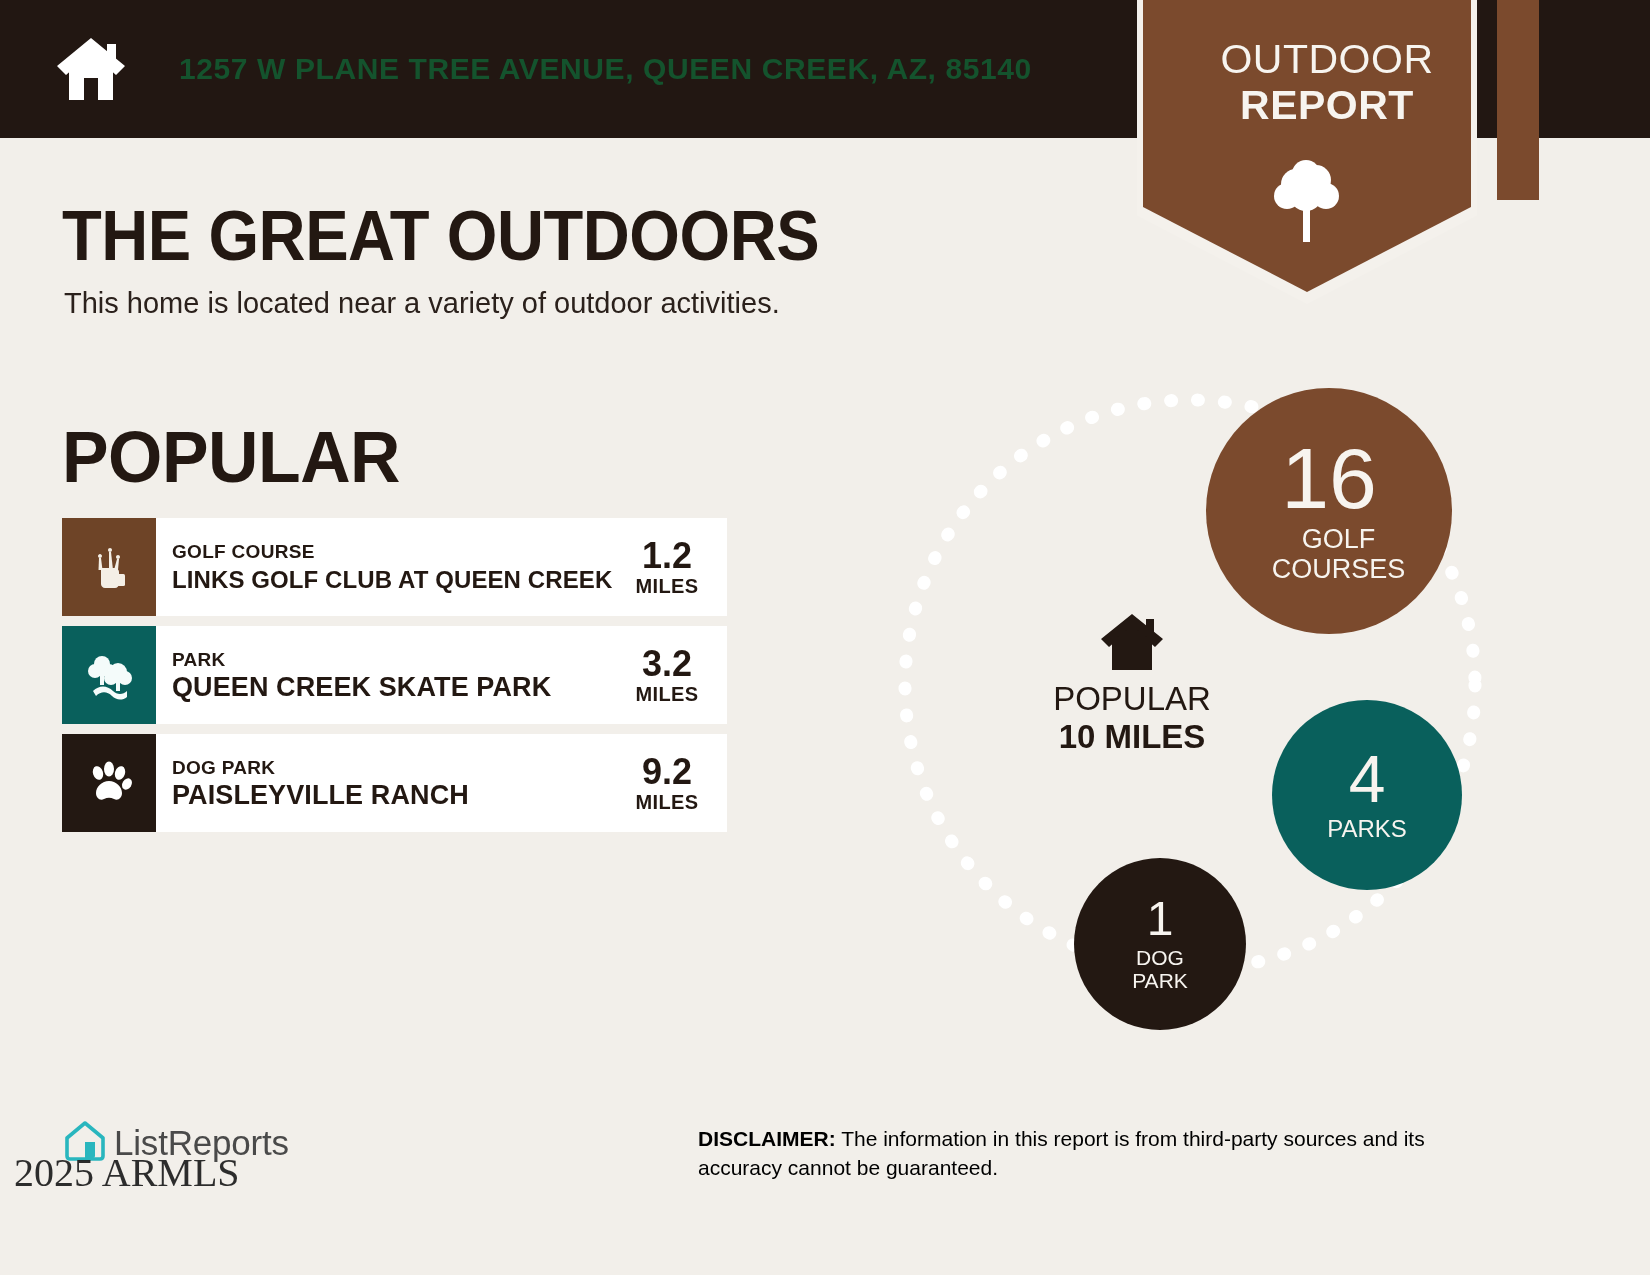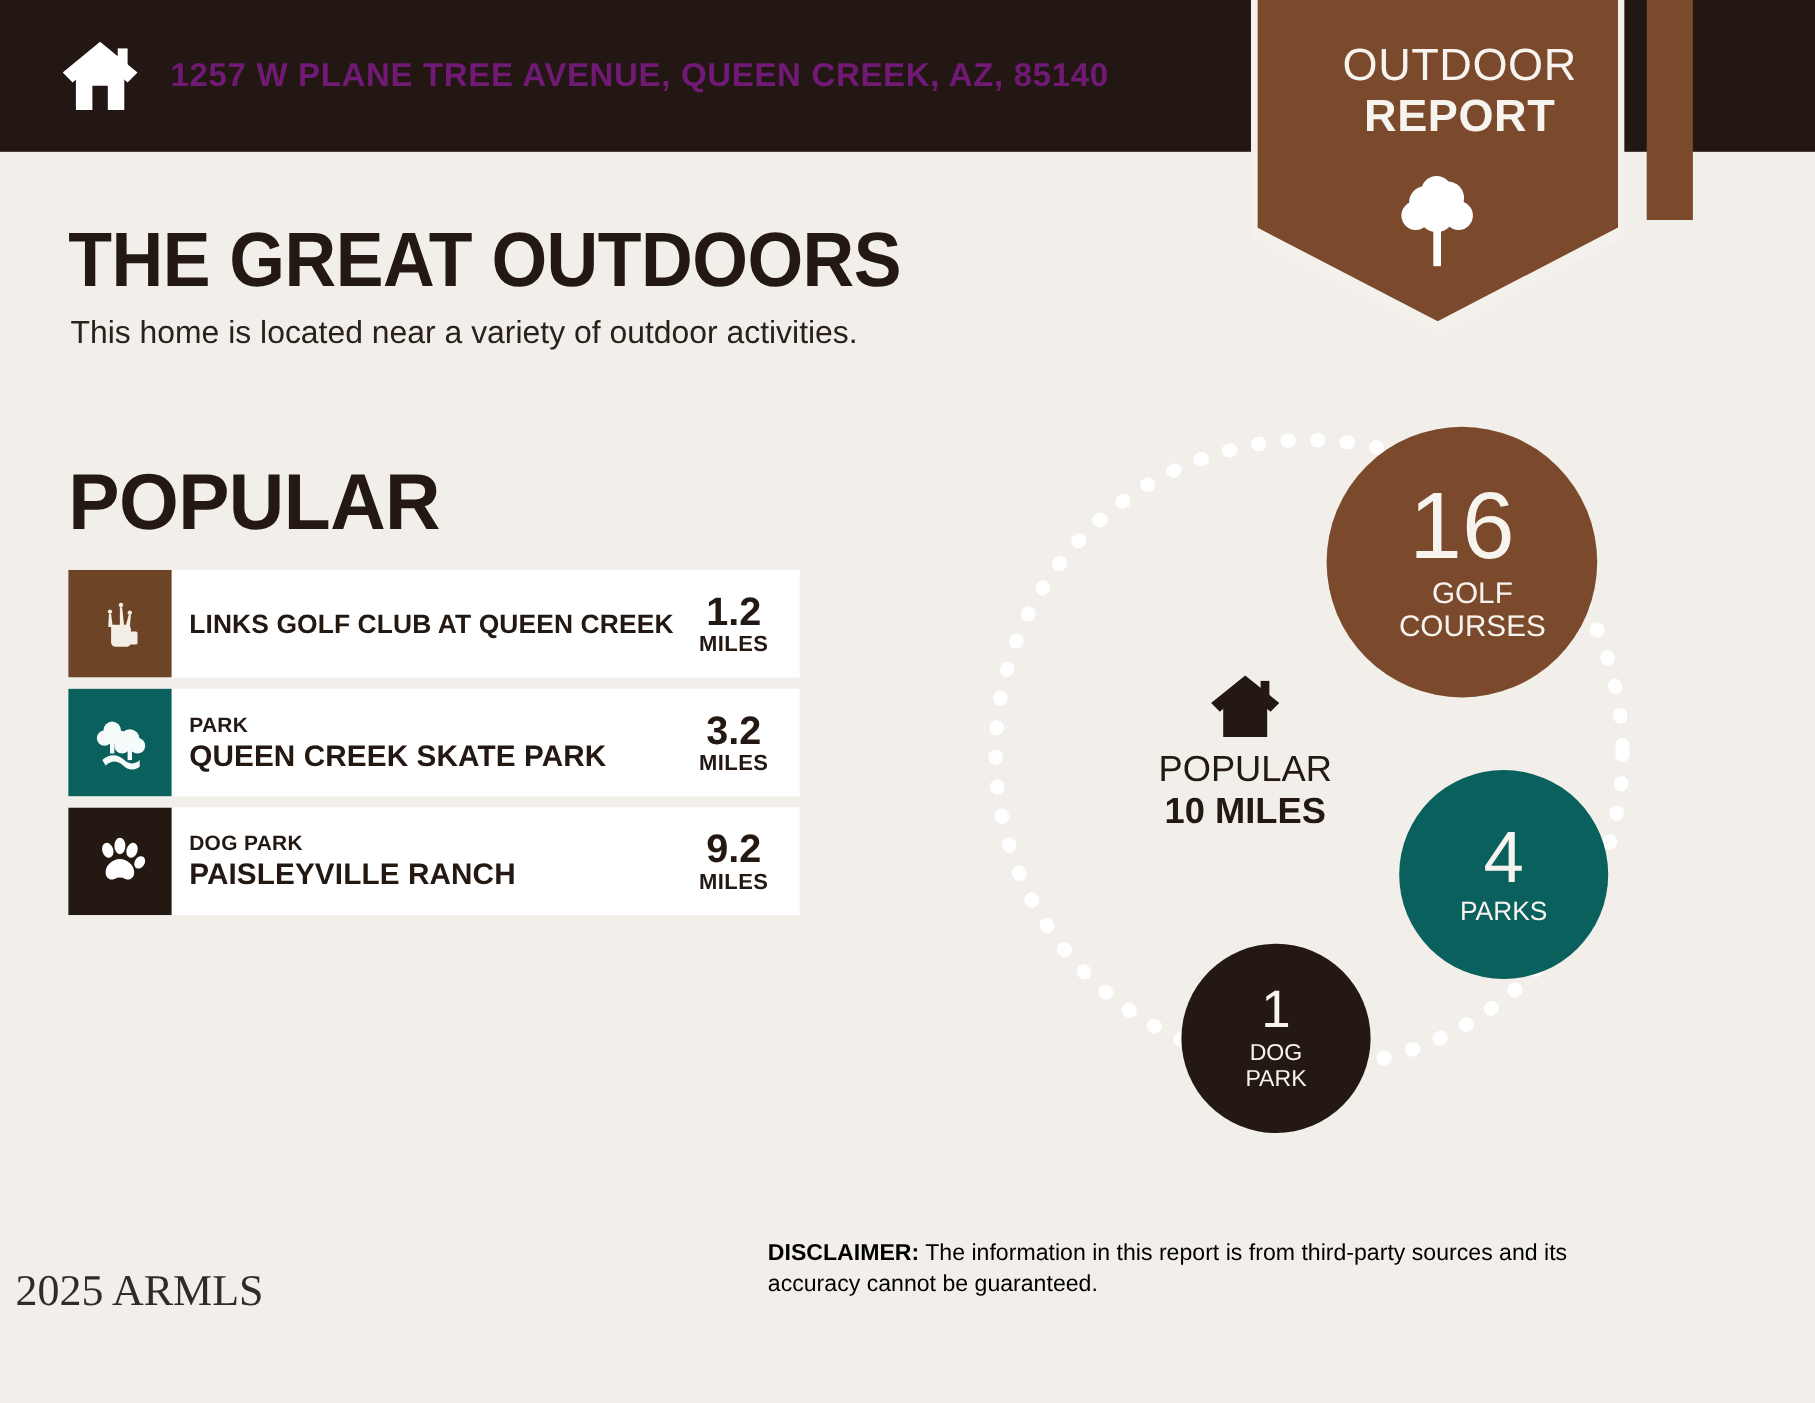--- a/index.html
+++ b/index.html
@@ -18,22 +18,23 @@
     position:absolute;left:0;top:0;width:1650px;height:138px;
     background:#221712;
   }
   .header-inner{
     position:absolute;left:55px;top:0;height:138px;
     display:flex;align-items:center;gap:28px;
   }
   .house-icon{width:72px;height:66px;display:block;}
   .header-address{
     font-size:30px;font-weight:700;letter-spacing:.6px;
-    color:#701a75;white-space:nowrap;
+    color:#14532d;white-space:nowrap;
     font-stretch:condensed;
+    margin-left:24px;
   }
 
   
   .brown-strip{
     position:absolute;left:1497px;top:0;width:42px;height:200px;
     background:#7B4A2D;
   }
   .badge-ring{
     position:absolute;left:1137px;top:-12px;width:340px;height:316px;
     -webkit-clip-path:polygon(0 0,100% 0,100% 72%,50% 100%,0 72%);
@@ -206,20 +207,21 @@
             <path d="M27 7c-1.1 0-2 .9-2 2 0 1.1.9 2 2 2s2-.9 2-2c0-1.1-.9-2-2-2z"></path>
             <path d="M26 11h2l2 18h-4z"></path>
             <path d="M35 14c-1.1 0-2 .9-2 2 0 1.1.9 2 2 2s2-.9 2-2c0-1.1-.9-2-2-2z"></path>
             <path d="M34 18h2l-1 11h-4z"></path>
             <path d="M18 27h14c2.2 0 4 1.8 4 4v12c0 2.2-1.8 4-4 4H22c-2.2 0-4-1.8-4-4z"></path>
             <rect x="34" y="33" width="8" height="12" rx="1.5"></rect>
           </g>
         </svg>
       </div>
       <div class="row-body">
+        <div class="row-cat">GOLF COURSE</div>
         <div class="row-name small">LINKS GOLF CLUB AT QUEEN CREEK</div>
       </div>
       <div class="row-dist">
         <div class="dist-num">1.2</div>
         <div class="dist-unit">MILES</div>
       </div>
     </div>
 
     <div class="row">
       <div class="row-icon ic-park">
@@ -301,20 +303,29 @@
       <svg class="hicon" viewBox="0 0 66 60" aria-hidden="true">
         <path fill="#231812" d="M33 2 L64 27 L56 35 L33 15 L10 35 L2 27 Z"></path>
         <path fill="#231812" d="M13 30 L33 13 L53 30 L53 58 L13 58 Z"></path>
         <rect fill="#231812" x="47" y="7" width="8" height="15"></rect>
       </svg>
     </span>
     <div class="l1">POPULAR</div>
     <div class="l2">10 MILES</div>
   </div>
 
+  <div class="logo">
+    <span>
+      <svg viewBox="0 0 46 46" aria-hidden="true">
+        <path d="M23 5 L41 20 L41 38 Q41 41 38 41 L8 41 Q5 41 5 38 L5 20 Z" fill="none" stroke="#29B6BE" stroke-width="3.6" stroke-linejoin="round"></path>
+        <path d="M23 24 L33 24 L33 38 Q33 40 31 40 L23 40 Z" fill="#29B6BE"></path>
+      </svg>
+    </span>
+    <span class="logo-text">ListReports</span>
+  </div>
 
   <div class="watermark">2025 ARMLS</div>
 
   <div class="disclaimer">
     <b>DISCLAIMER:</b><span> The information in this report is from third-party sources and its accuracy cannot be guaranteed.</span>
   </div>
 
 </div>
 
 </body></html>

